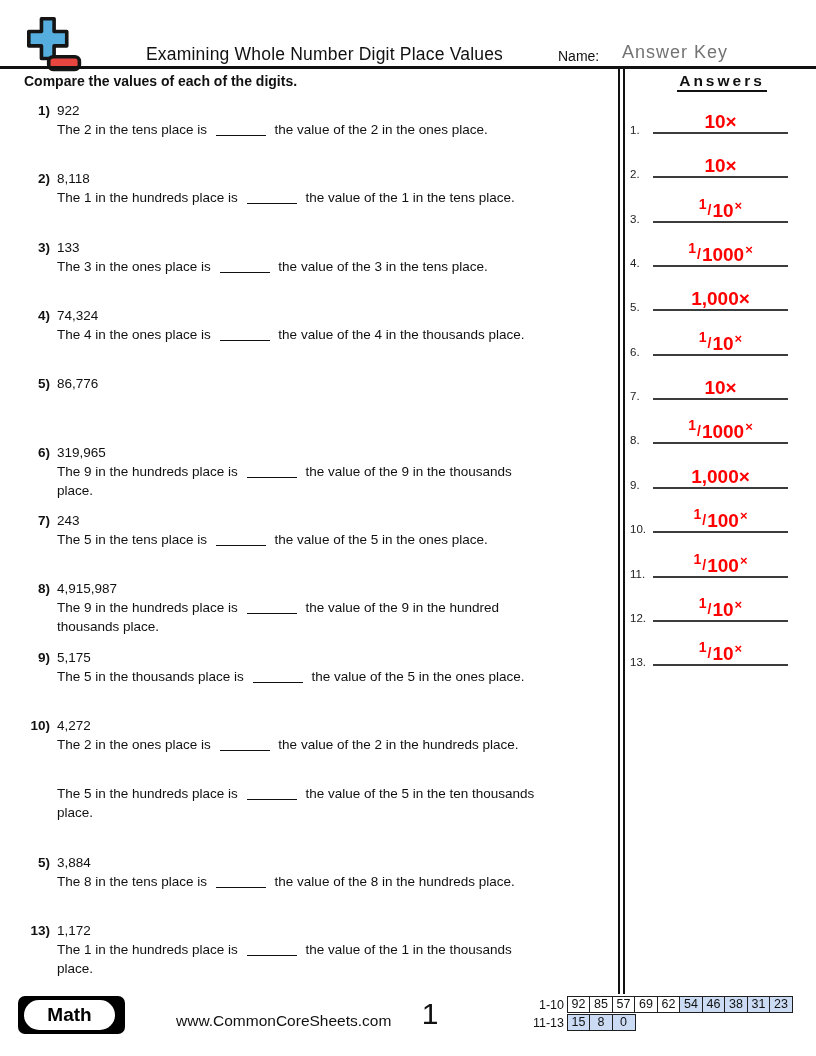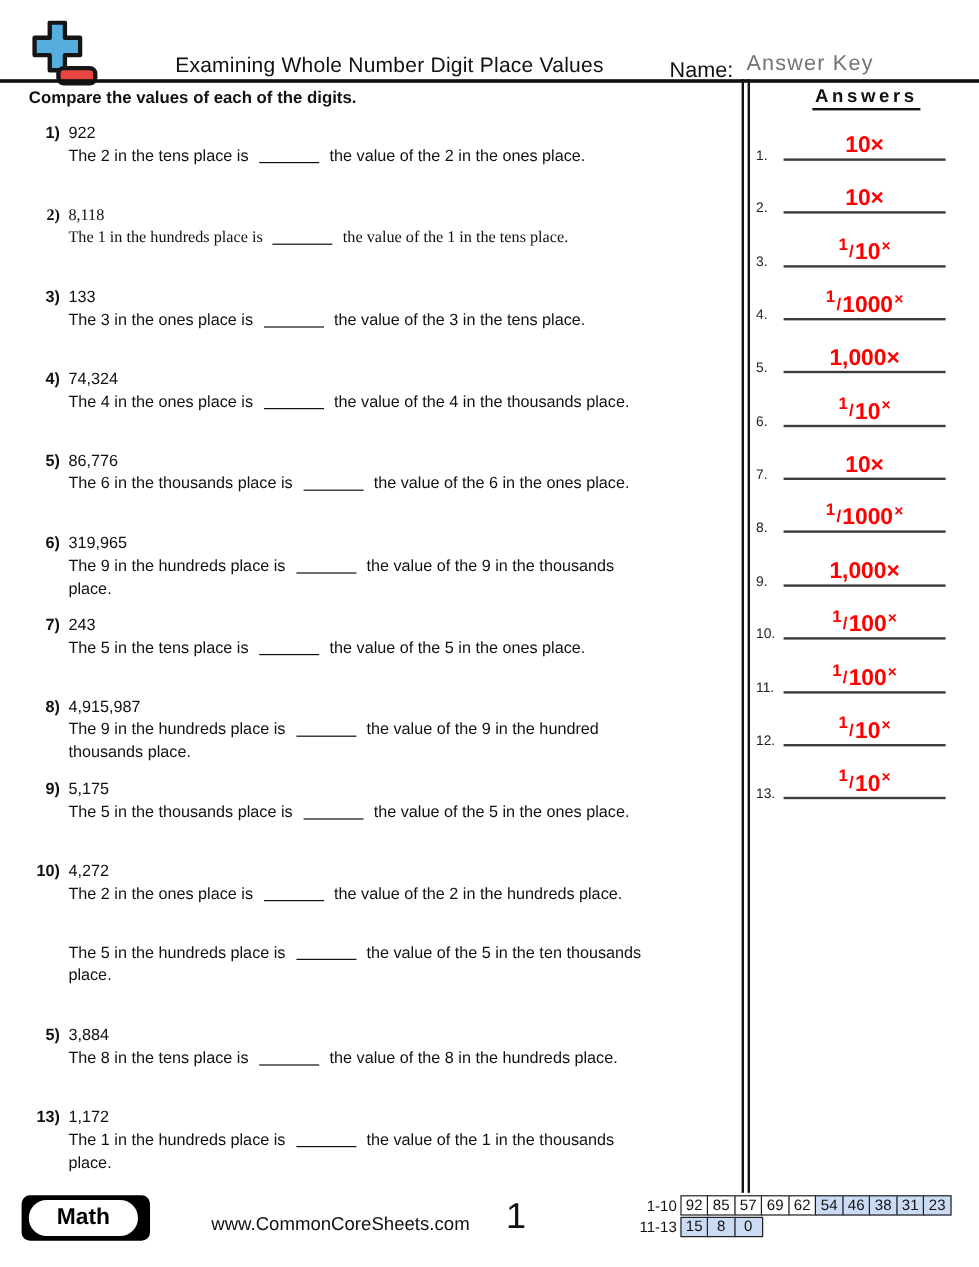--- a/index.html
+++ b/index.html
@@ -2,21 +2,21 @@
 <html><head>
 <meta charset="utf-8">
 <style>
   html,body{margin:0;padding:0;background:#fff;}
   .page{position:relative;width:816px;height:1056px;background:#fff;
         font-family:"Liberation Sans","DejaVu Sans",sans-serif;color:#111;overflow:hidden;}
 
   
   .logo{position:absolute;left:26px;top:17px;width:58px;height:56px;}
   .title{position:absolute;left:146px;top:44px;font-size:17.5px;letter-spacing:.2px;white-space:nowrap;}
-  .name-label{position:absolute;left:558px;top:48px;font-size:18px;}
+  .name-label{position:absolute;left:558px;top:48px;font-size:14px;}
   .name-value{position:absolute;left:622px;top:42px;font-size:18px;font-weight:normal;color:#737373;letter-spacing:1px;white-space:nowrap;}
   .top-rule{position:absolute;left:0;top:66px;width:816px;height:3px;background:#111;}
   .instruction{position:absolute;left:24px;top:73px;font-size:14px;font-weight:bold;}
 
   
   .divider{position:absolute;left:618px;top:66px;height:928px;width:3px;
            border-left:2px solid #111;border-right:2px solid #111;}
   .answers-title{position:absolute;left:628px;top:72px;width:188px;text-align:center;font-size:15.5px;font-weight:bold;}
   .answers-title span{letter-spacing:3px;border-bottom:2px solid #111;padding:0 2px 1px 2px;}
 
@@ -137,35 +137,34 @@
         <span class="ans-line"></span>
         <span class="ans-val"><span class="fr-n">1</span><span class="fr-s">/</span><span class="fr-d">10</span><span class="fr-x">×</span></span>
       </div>
     </div>
 
   <div id="questions-list">
       <div class="q" style="top: 101px;">
         <div class="q-head"><span class="q-num">1)</span><span class="q-val">922</span></div>
         <div class="q-body">The 2 in the tens place is <span class="blank"></span> the value of the 2 in the ones place.</div>
       </div>
-      <div class="q" style="top: 169.33px; font-family: Liberation Serif, serif;">
+      <div class="q" style="top: 169.33px;">
         <div class="q-head"><span class="q-num">2)</span><span class="q-val">8,118</span></div>
         <div class="q-body">The 1 in the hundreds place is <span class="blank"></span> the value of the 1 in the tens place.</div>
       </div>
       <div class="q" style="top: 237.66px;">
         <div class="q-head"><span class="q-num">3)</span><span class="q-val">133</span></div>
         <div class="q-body">The 3 in the ones place is <span class="blank"></span> the value of the 3 in the tens place.</div>
       </div>
       <div class="q" style="top: 305.99px;">
         <div class="q-head"><span class="q-num">4)</span><span class="q-val">74,324</span></div>
         <div class="q-body">The 4 in the ones place is <span class="blank"></span> the value of the 4 in the thousands place.</div>
       </div>
       <div class="q" style="top: 374.32px;">
         <div class="q-head"><span class="q-num">5)</span><span class="q-val">86,776</span></div>
-        <div class="q-body">The 6 in the thousands place is <span class="blank"></span> the value of the 6 in the ones place.</div>
       </div>
       <div class="q" style="top: 442.65px;">
         <div class="q-head"><span class="q-num">6)</span><span class="q-val">319,965</span></div>
         <div class="q-body">The 9 in the hundreds place is <span class="blank"></span> the value of the 9 in the thousands<br>place.</div>
       </div>
       <div class="q" style="top: 510.98px;">
         <div class="q-head"><span class="q-num">7)</span><span class="q-val">243</span></div>
         <div class="q-body">The 5 in the tens place is <span class="blank"></span> the value of the 5 in the ones place.</div>
       </div>
       <div class="q" style="top: 579.31px;">

